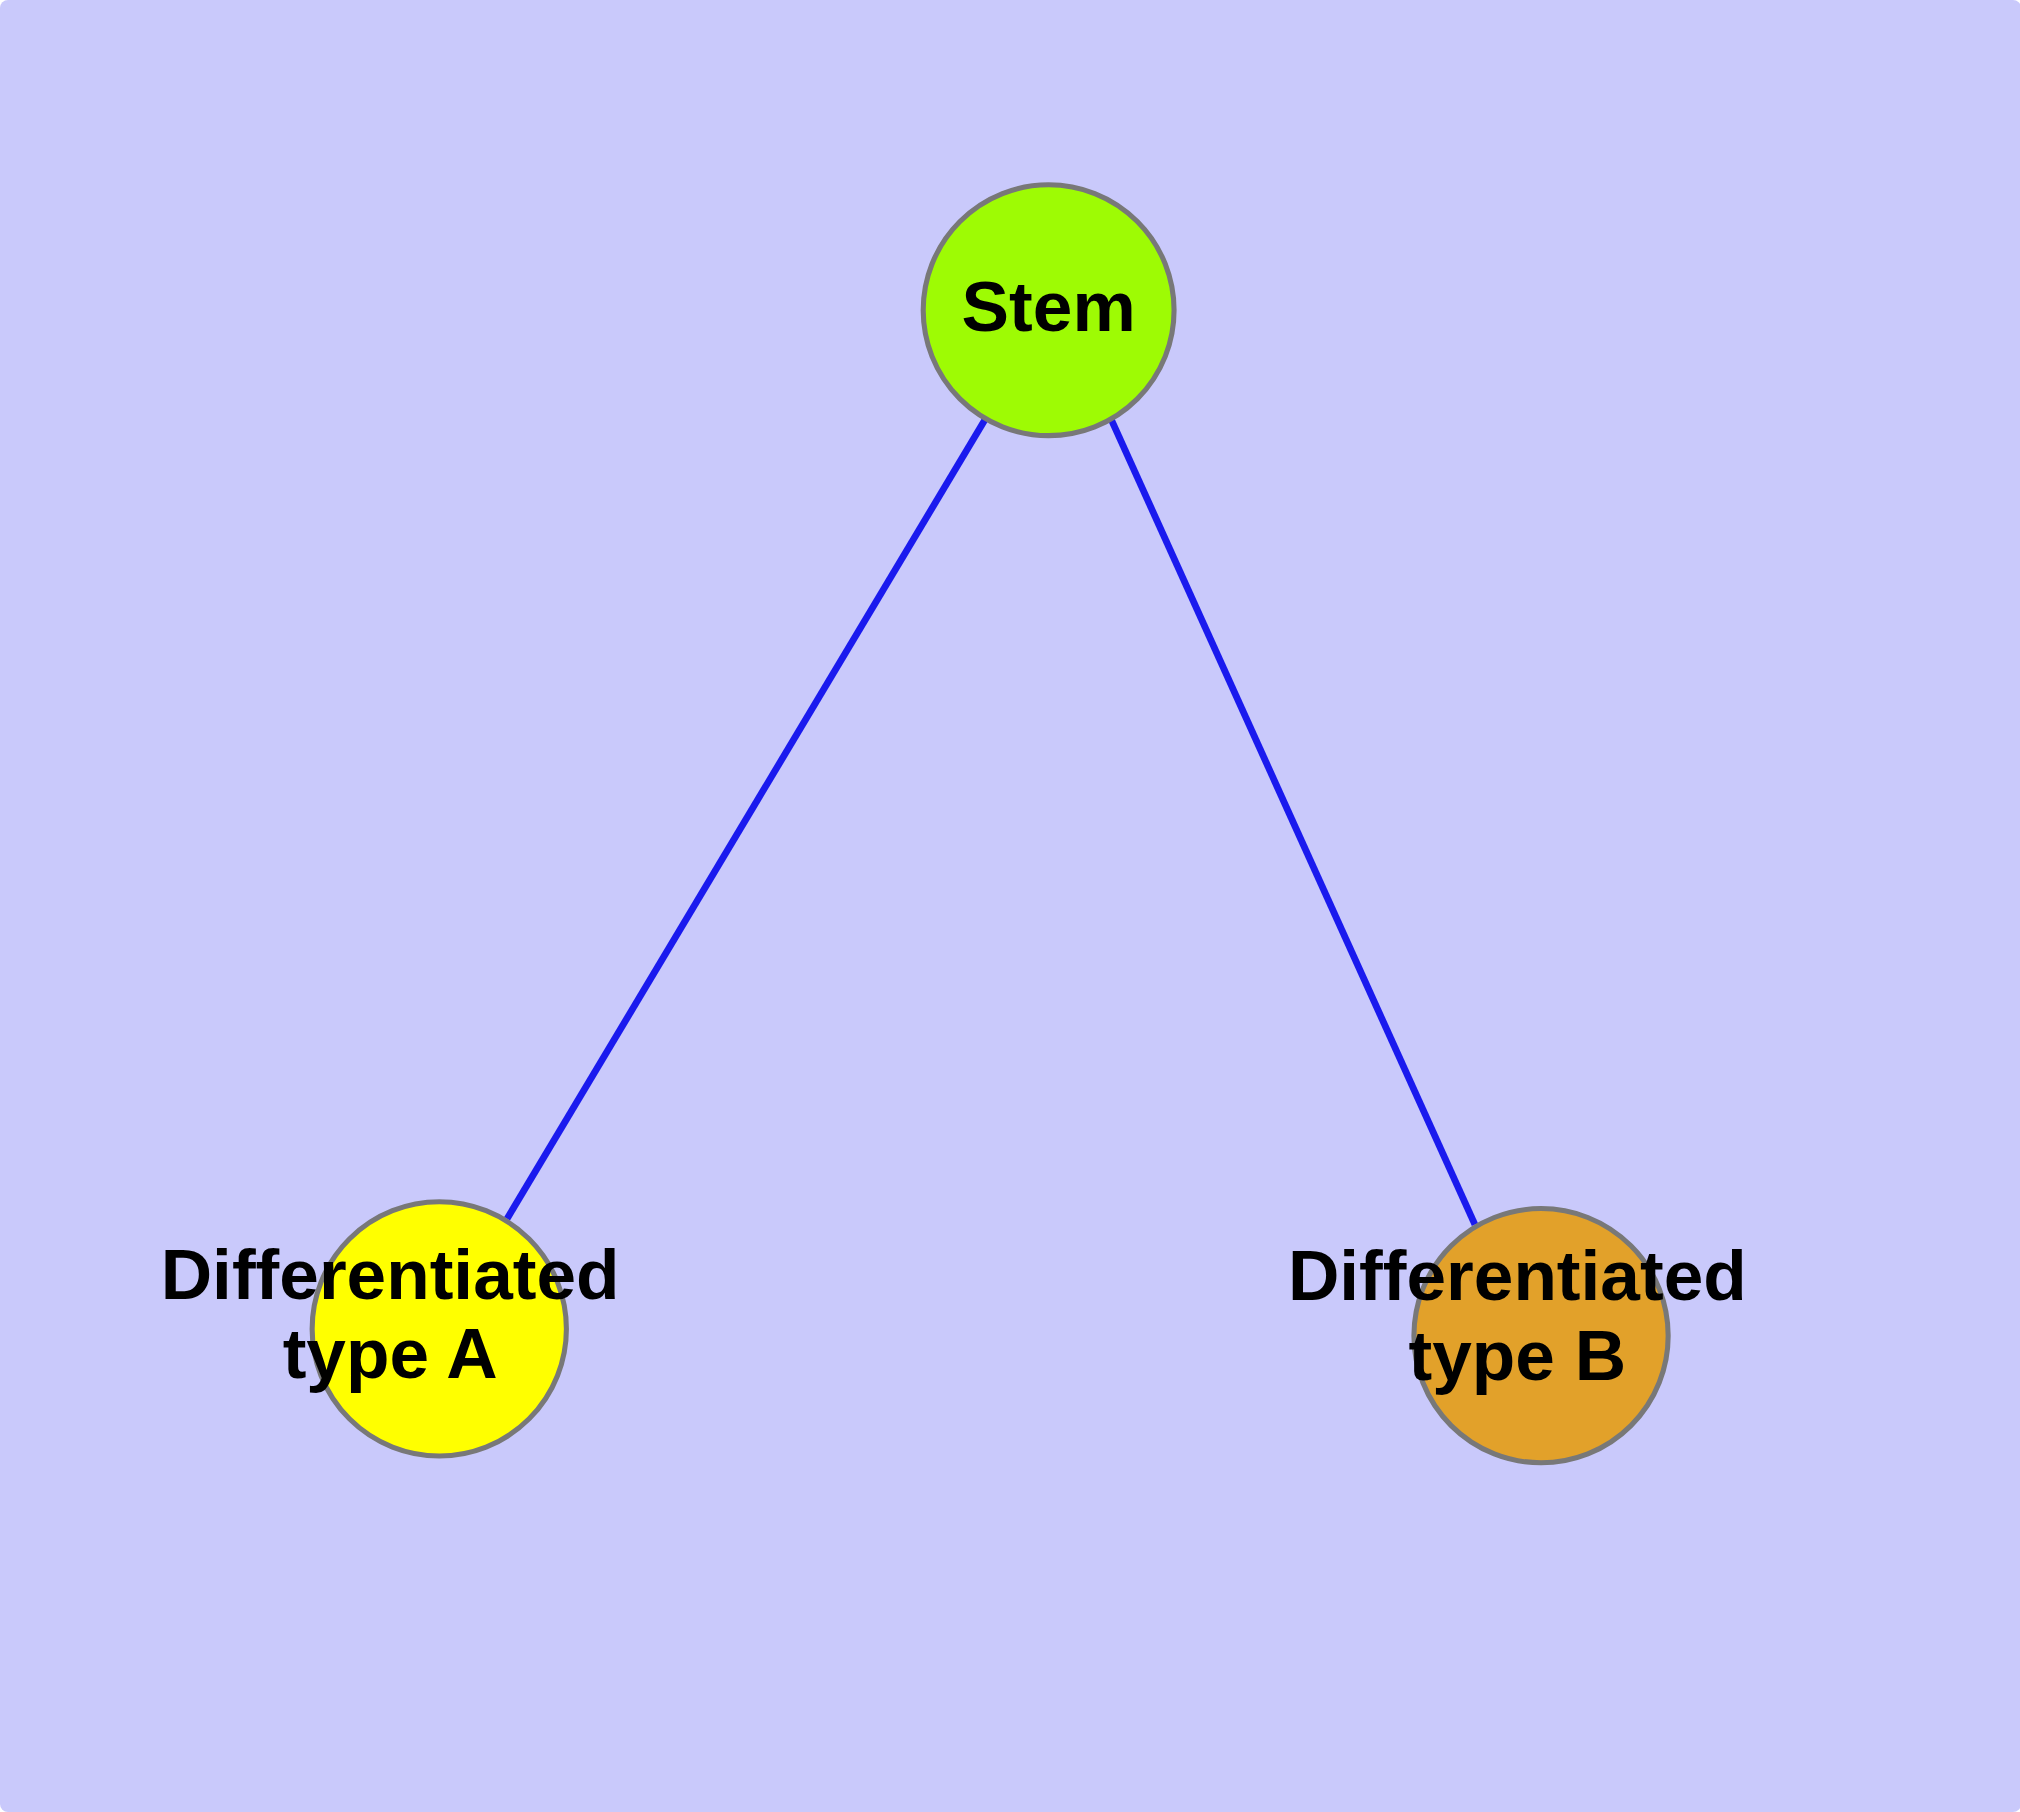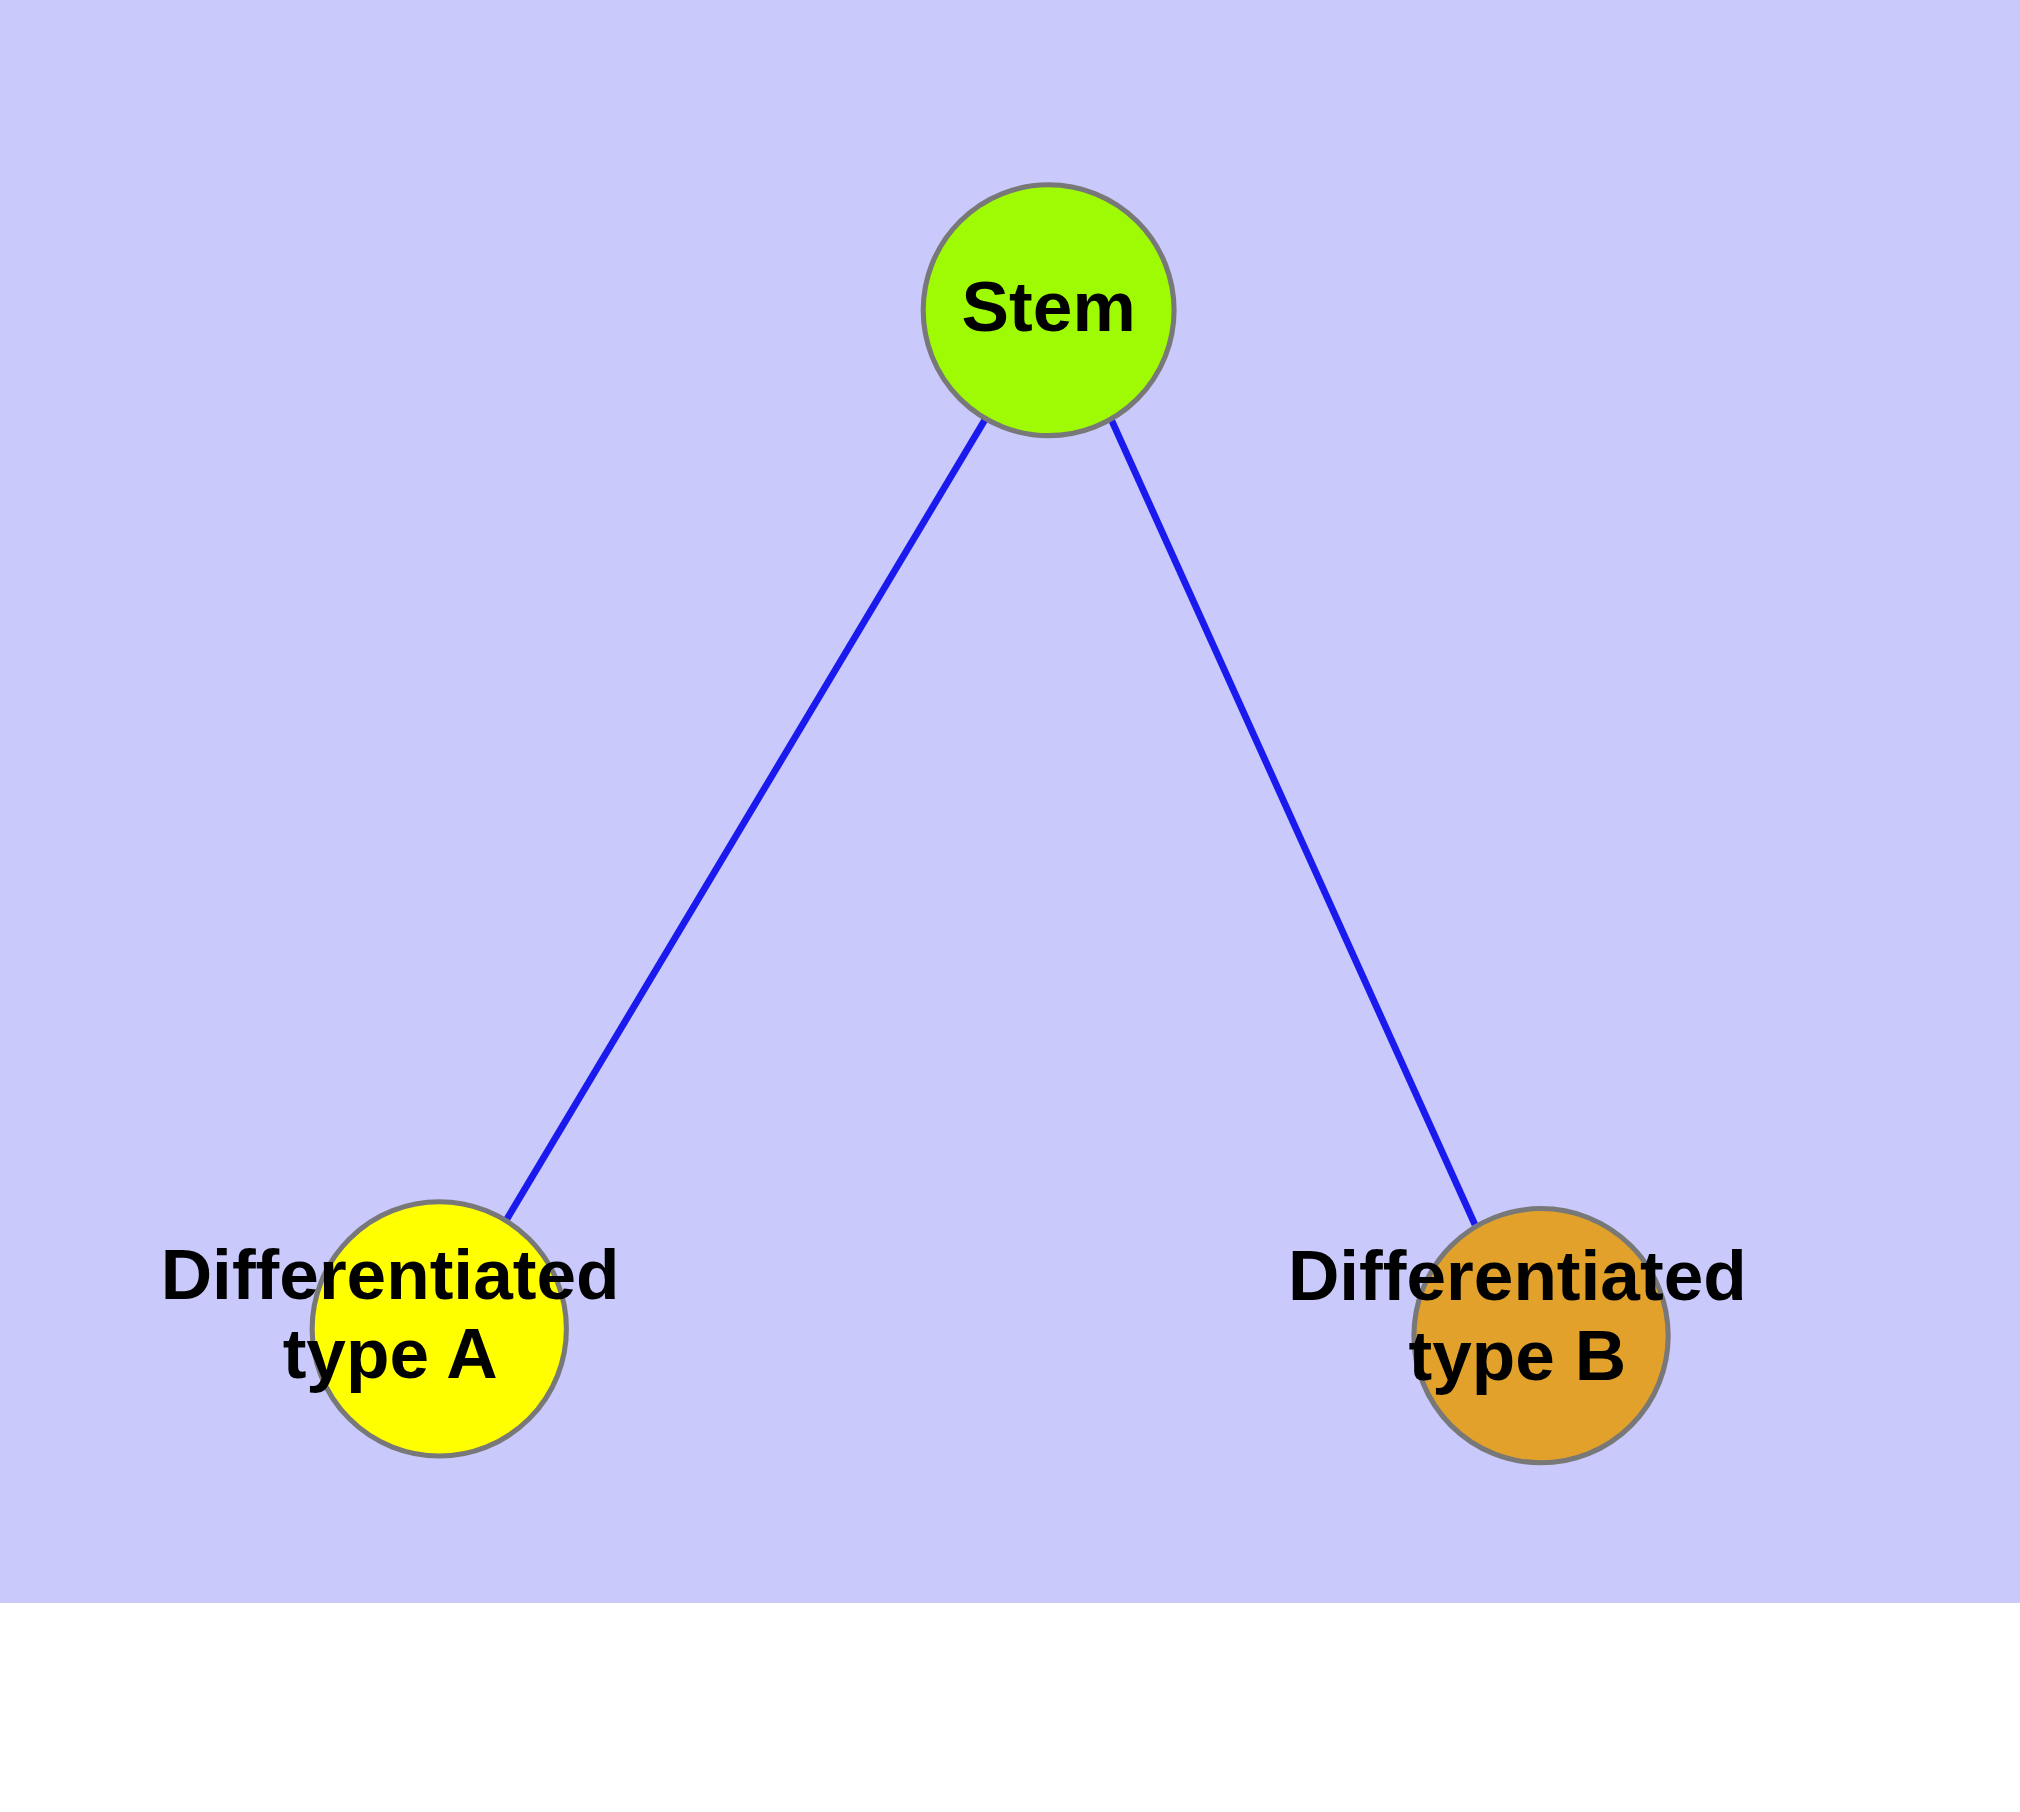--- a/index.html
+++ b/index.html
@@ -3,24 +3,25 @@
 <meta charset="utf-8">
 <style>
   html, body {
     margin: 0;
     padding: 0;
     background: #ffffff;
   }
   #canvas {
     position: relative;
     width: 2021px;
-    height: 1603px;
+    height: 1812px;
     background: #c9c9fb;
     overflow: hidden;
     font-family: "Liberation Sans", sans-serif;
+    border-radius: 8px;
   }
   #graph-svg {
     position: absolute;
     left: 0;
     top: 0;
     width: 2021px;
     height: 1812px;
   }
   .node-label {
     font-family: "Liberation Sans", sans-serif;

